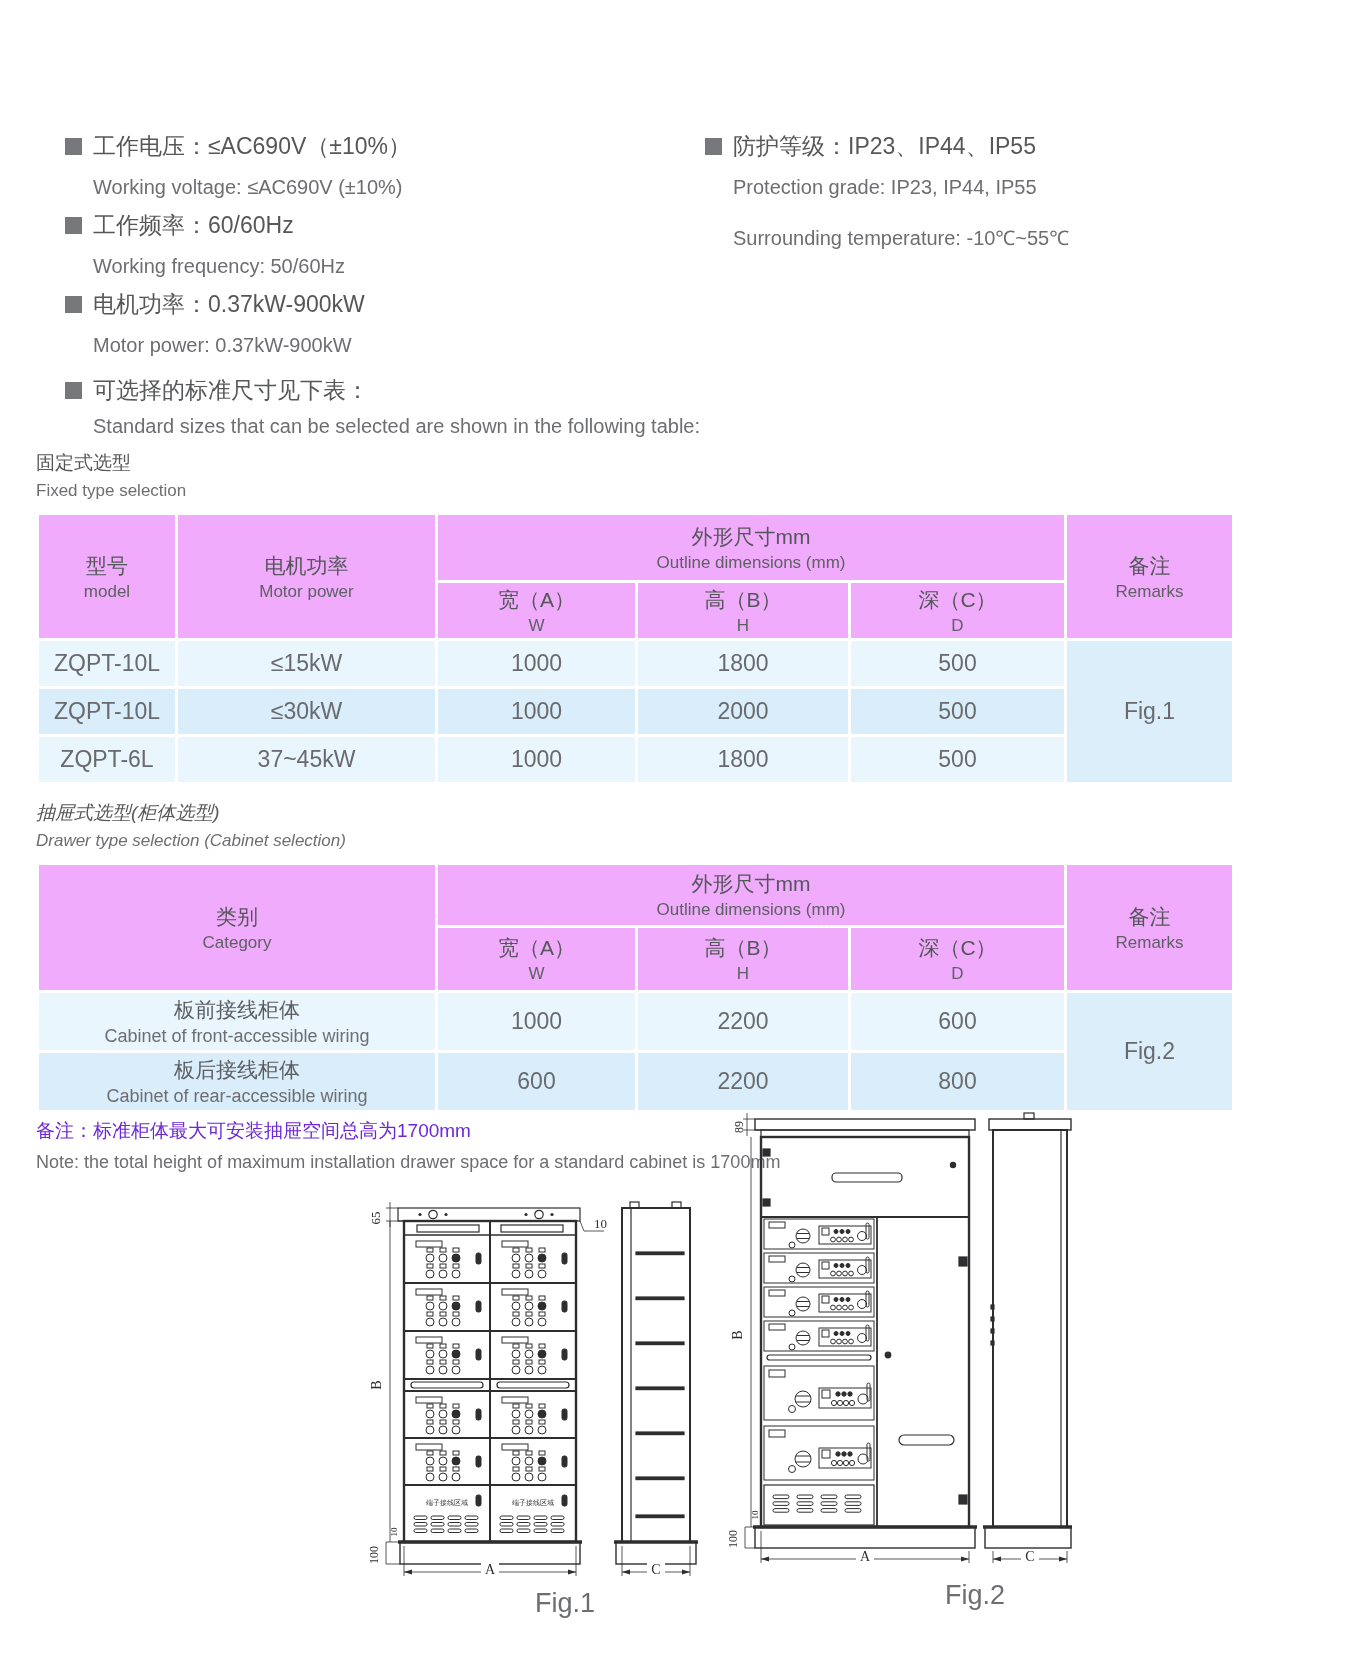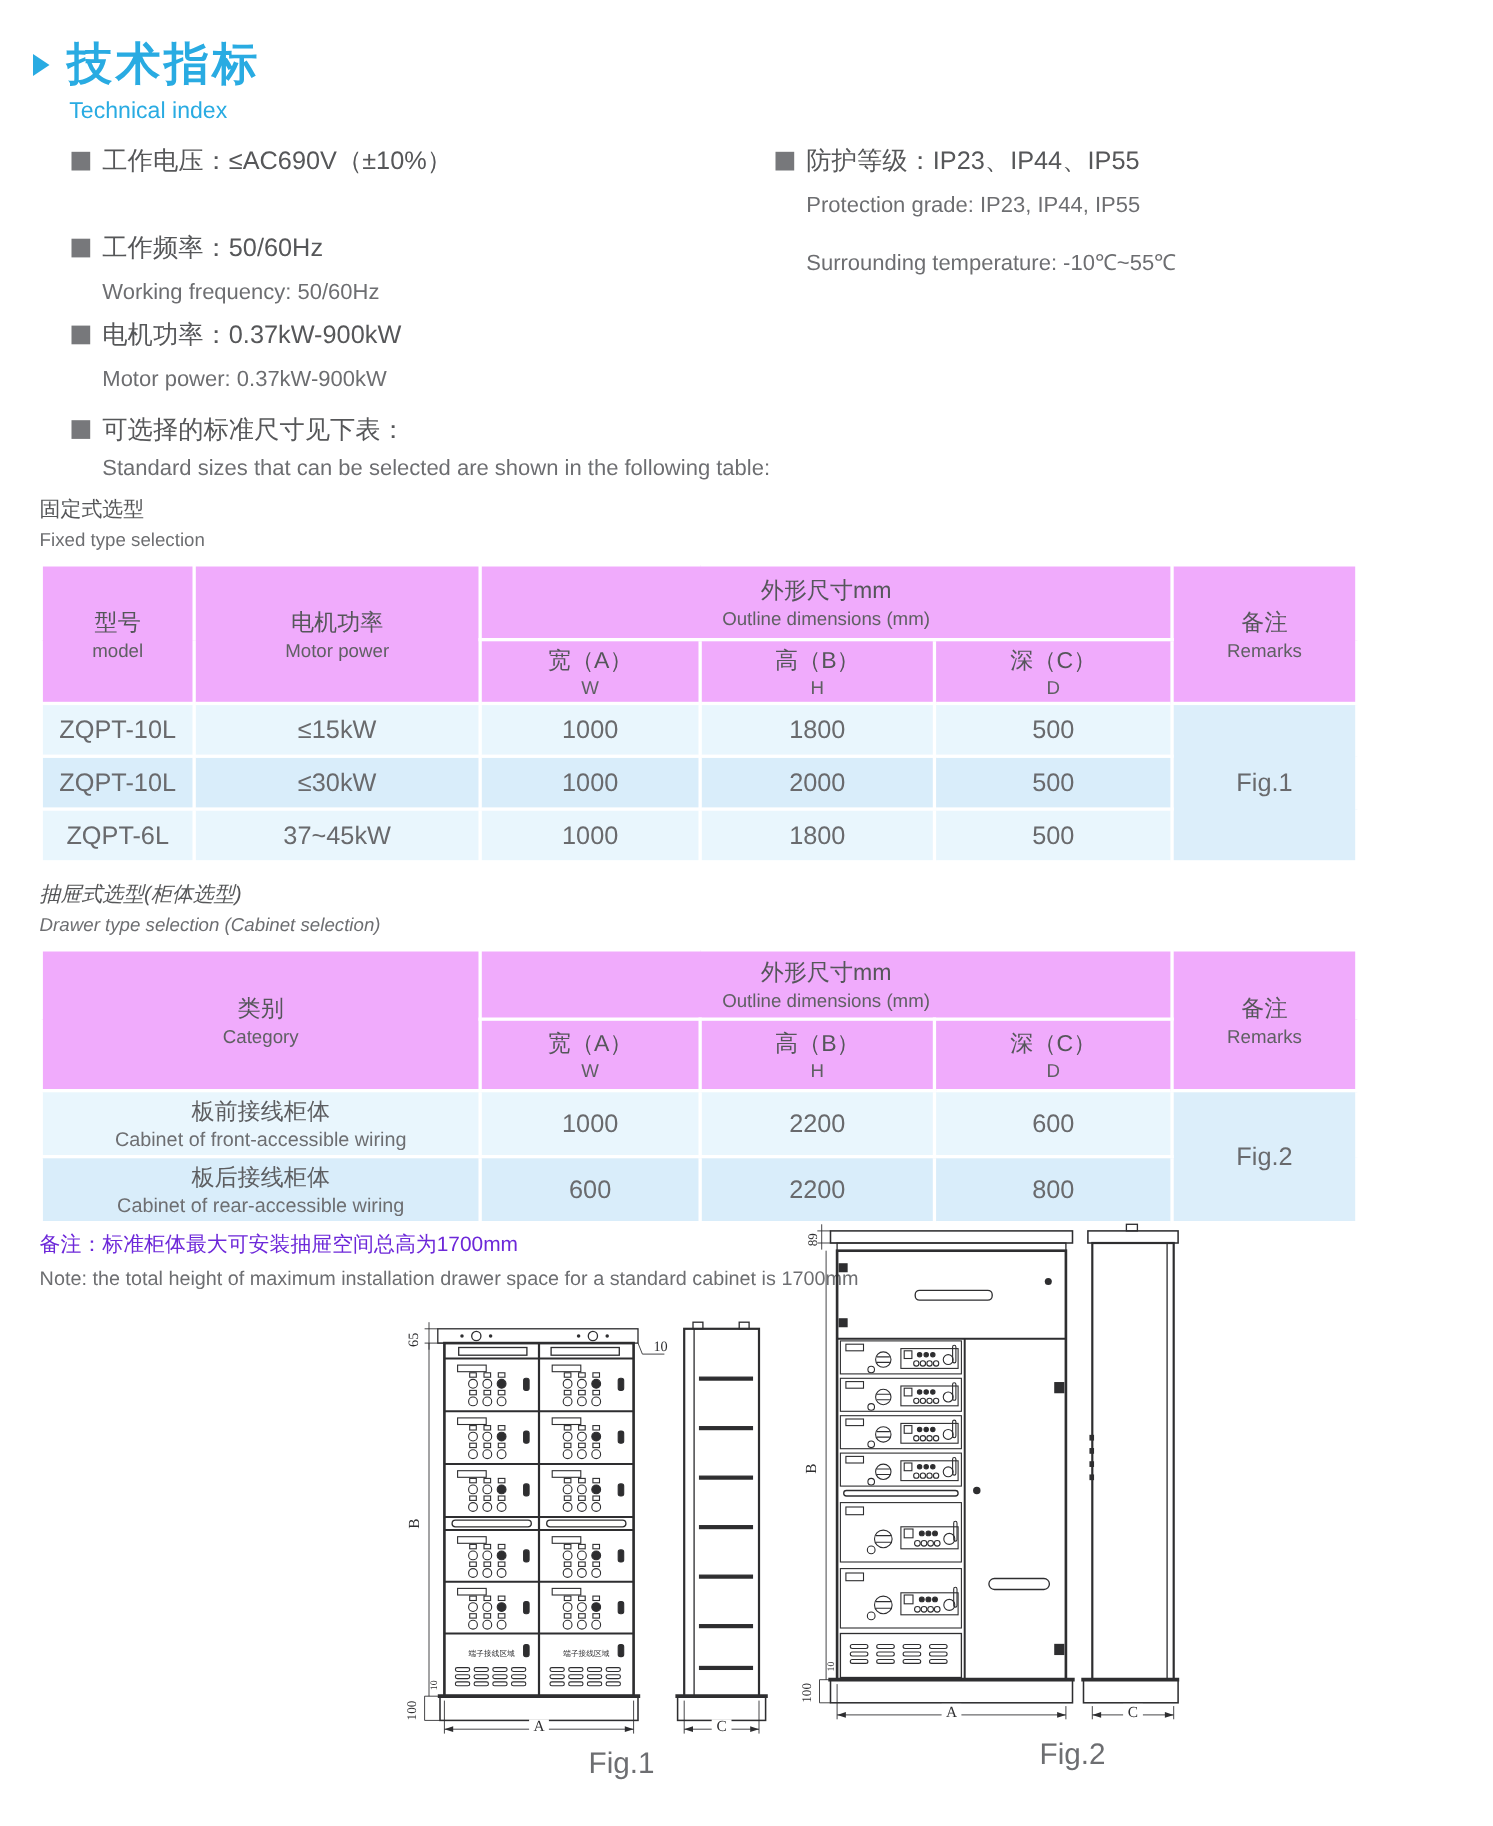--- a/index.html
+++ b/index.html
@@ -49,39 +49,33 @@
   .fig-svg{position:absolute;}
   .fig-label{position:absolute;font-size:27px;color:#6d6e71;}
   svg text{font-family:"Liberation Serif",serif;fill:#2e2e30;}
   svg .cn{font-family:"Liberation Sans",sans-serif;}
 </style>
 </head>
 <body>
 
 <div class="page">
 
-  <div class="hdr">
-    <div class="hdr-row">
-      <span class="tri"></span>
-      <div class="title-zh">技术指标</div>
-    </div>
-    <div class="title-en">Technical index</div>
-  </div>
 
   <div class="spec-col left">
     <div class="spec">
       <div class="spec-zh">
           <span class="bullet"></span>
           <span>工作电压：≤AC690V（±10%）</span>
         </div>
+      <div class="spec-en">Working voltage: ≤AC690V (±10%)</div>
     </div>
     <div class="spec">
       <div class="spec-zh">
           <span class="bullet"></span>
-          <span>工作频率：50/60Hz</span>
+          <span>工作频率：60/60Hz</span>
         </div>
       <div class="spec-en">Working frequency: 50/60Hz</div>
     </div>
     <div class="spec">
       <div class="spec-zh">
           <span class="bullet"></span>
           <span>电机功率：0.37kW-900kW</span>
         </div>
       <div class="spec-en">Motor power: 0.37kW-900kW</div>
     </div>

